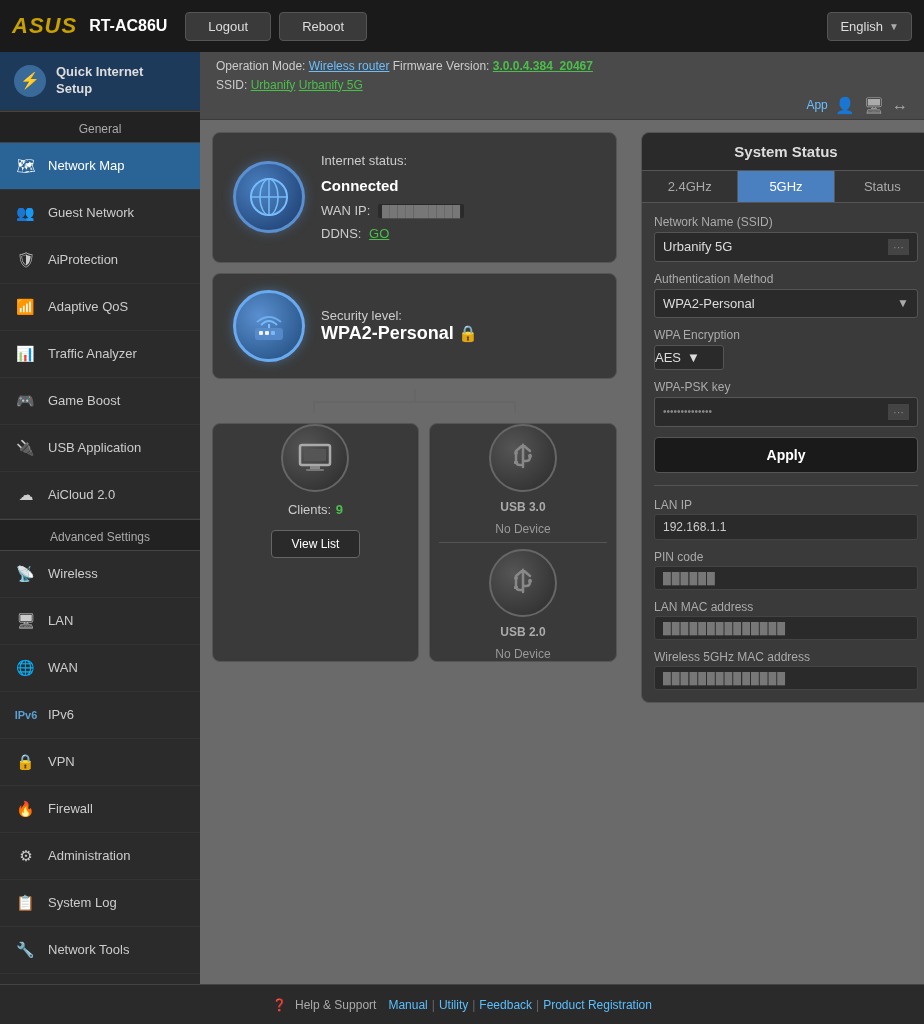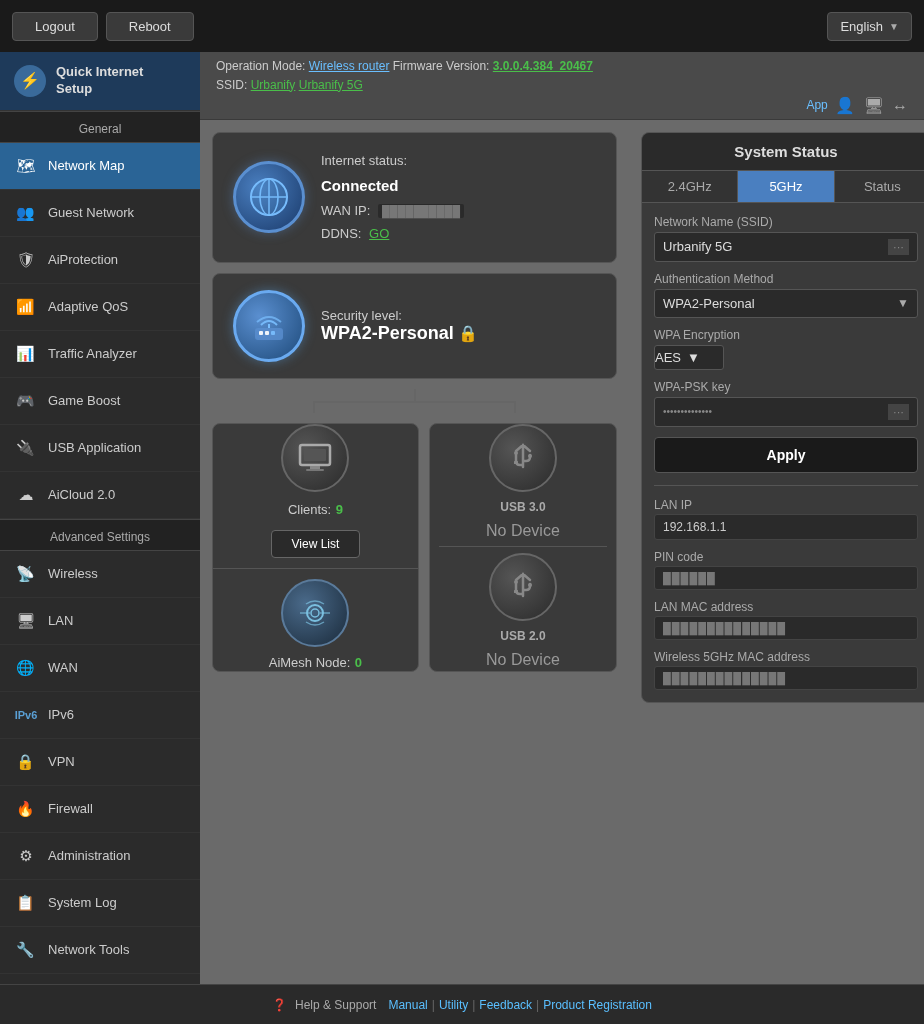--- a/index.html
+++ b/index.html
@@ -112,21 +112,21 @@
     }
 
     
     .usb-section { width: 100%; display: flex; flex-direction: column; align-items: center; gap: 8px; }
     .usb-icon-wrap {
       width: 68px; height: 68px; border-radius: 50%;
       background: radial-gradient(circle at 35% 35%, #555, #2a2a2a);
       border: 2px solid #666; display: flex; align-items: center; justify-content: center;
     }
     .usb-label { color: #aaa; font-size: 12px; font-weight: bold; text-align: center; }
-    .usb-status { color: #999; font-size: 16px; text-align: center; }
+    .usb-status { color: #999; font-size: 12px; text-align: center; }
     .usb-divider { width: 90%; height: 1px; background: #555; margin: 6px 0; }
 
     
     .system-status-panel {
       width: 290px; background: #3a3a3a; border-radius: 8px; border: 1px solid #555;
       display: flex; flex-direction: column; flex-shrink: 0;
     }
     .ss-header {
       background: #2a2a2a; text-align: center; padding: 10px; color: #ddd;
       font-size: 15px; font-weight: bold; border-radius: 8px 8px 0 0;
@@ -208,20 +208,24 @@
     .tb-icon { color: #aaa; font-size: 16px; cursor: pointer; }
 
     .content-inner { display: flex; flex: 1; overflow: hidden; }
     .network-map-col { flex: 1; padding: 12px; display: flex; flex-direction: column; gap: 10px; overflow: hidden; }
     .sysstat-col { width: 295px; padding: 12px; flex-shrink: 0; }
   </style>
 </head>
 <body>
 
 <div class="top-bar">
+  <div class="logo-area">
+    <span class="logo-asus">ASUS</span>
+    <span class="logo-model">RT-AC86U</span>
+  </div>
   <button class="top-btn">Logout</button>
   <button class="top-btn">Reboot</button>
   <div class="spacer"></div>
   <div class="lang-selector">
     <span>English</span>
     <span class="lang-arrow">▼</span>
   </div>
 </div>
 
 <div class="main-layout">
@@ -439,36 +443,20 @@
                   <rect x="14" y="27" width="10" height="3" fill="#888"></rect>
                   <rect x="10" y="30" width="18" height="2" rx="1" fill="#777"></rect>
                 </svg>
               </div>
               <div>
                 <span style="color:#ccc;font-size:13px;">Clients:</span>
                 <span style="color:#4abf4a;font-size:13px;font-weight:bold;">9</span>
               </div>
               <button class="view-list-btn">View List</button>
             </div>
-            <div class="mesh-section">
-              <div class="mesh-icon-wrap">
-                <svg width="38" height="38" viewBox="0 0 38 38">
-                  <circle cx="19" cy="19" r="8" fill="none" stroke="#7abfdf" stroke-width="2"></circle>
-                  <circle cx="19" cy="19" r="4" fill="none" stroke="#7abfdf" stroke-width="1.5"></circle>
-                  <path d="M10 10 Q19 4 28 10" fill="none" stroke="#7abfdf" stroke-width="1.5" opacity="0.7"></path>
-                  <path d="M10 28 Q19 34 28 28" fill="none" stroke="#7abfdf" stroke-width="1.5" opacity="0.7"></path>
-                  <line x1="4" y1="19" x2="14" y2="19" stroke="#7abfdf" stroke-width="1.5" opacity="0.7"></line>
-                  <line x1="24" y1="19" x2="34" y2="19" stroke="#7abfdf" stroke-width="1.5" opacity="0.7"></line>
-                </svg>
-              </div>
-              <div>
-                <span style="color:#ccc;font-size:13px;">AiMesh Node:</span>
-                <span style="color:#4abf4a;font-size:13px;font-weight:bold;">0</span>
-              </div>
-            </div>
           </div>
 
           <div class="device-box">
             <div class="usb-section">
               <div class="usb-icon-wrap">
                 <svg width="38" height="38" viewBox="0 0 38 38">
                   <path d="M19 6 L19 28 M12 12 L19 6 L26 12 M12 16 L12 22 Q12 26 16 26 L19 26 M26 16 L26 18 Q26 22 22 22 L19 22" fill="none" stroke="#888" stroke-width="2.5" stroke-linecap="round"></path>
                   <circle cx="12" cy="14" r="2" fill="#888"></circle>
                   <rect x="10" y="22" width="4" height="3" rx="0.5" fill="#888"></rect>
                   <circle cx="26" cy="17" r="2" fill="#888"></circle>

